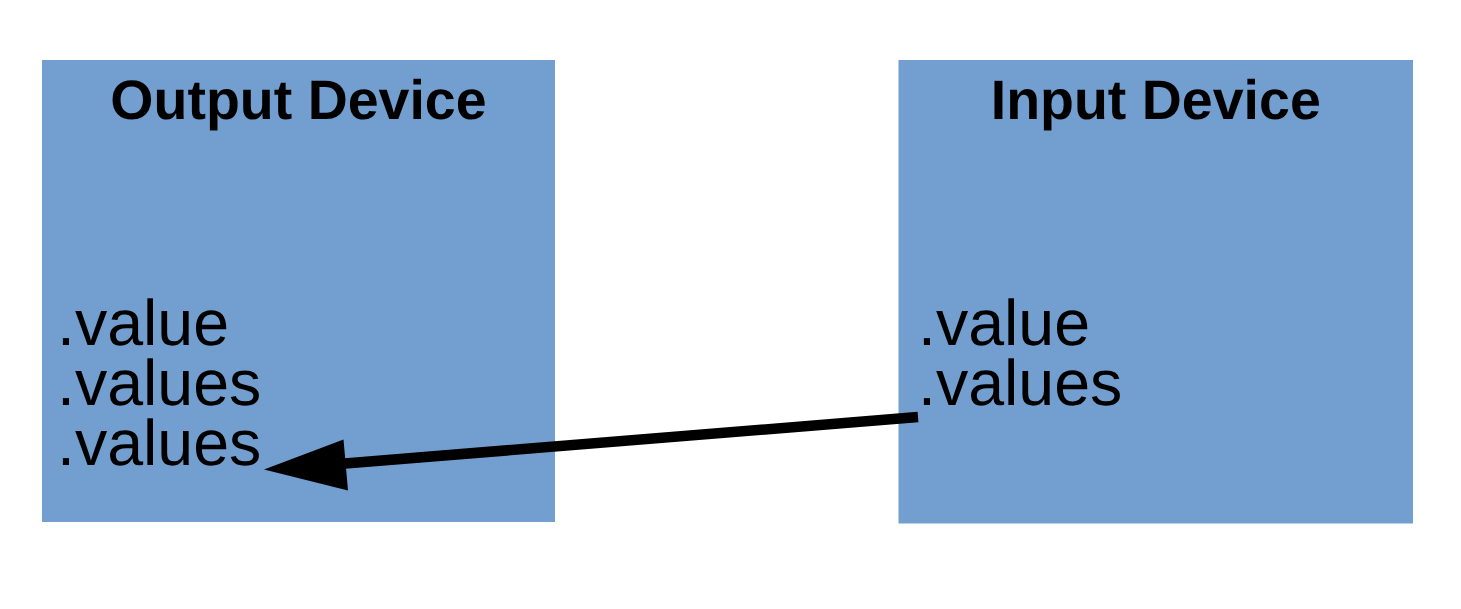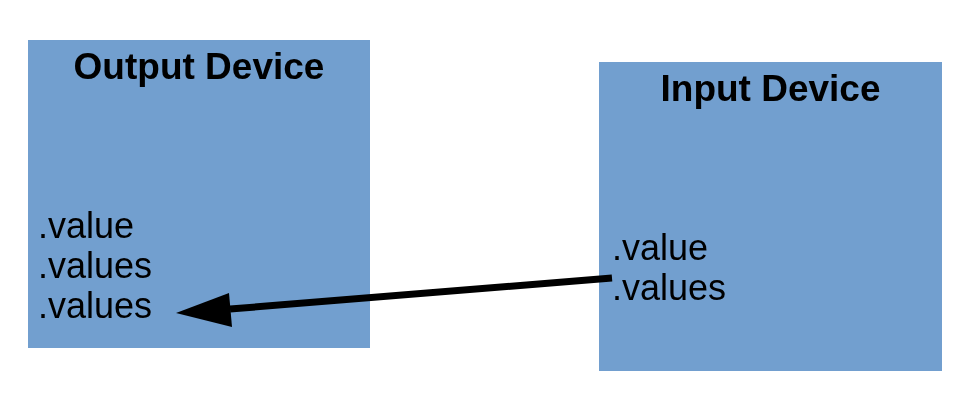--- a/index.html
+++ b/index.html
@@ -19,34 +19,34 @@
     width: 974px;
     height: 406px;
     background: var(--background);
     overflow: hidden;
   }
   .node {
     position: absolute;
     background: var(--box-fill);
   }
   .node-output { left: 28px; top: 40px; width: 342px; height: 308px; }
-  .node-input  { left: 599px; top: 40px; width: 343px; height: 309px; margin-top: 22px; }
+  .node-input  { left: 599px; top: 40px; width: 343px; height: 309px; }
   .node-title {
     margin-top: 6px;
     text-align: center;
     font-size: 37px;
     font-weight: bold;
     line-height: 42px;
     color: var(--text);
   }
   .props {
     position: absolute;
-    top: 166px;
+    top: 156px;
     left: 10px;
-    font-size: 36px;
+    font-size: 43px;
     line-height: 40px;
     color: var(--text);
   }
   .node-input .props { left: 13px; }
   .connector {
     position: absolute;
     left: 0; top: 0;
     width: 974px;
     height: 406px;
     pointer-events: none;

